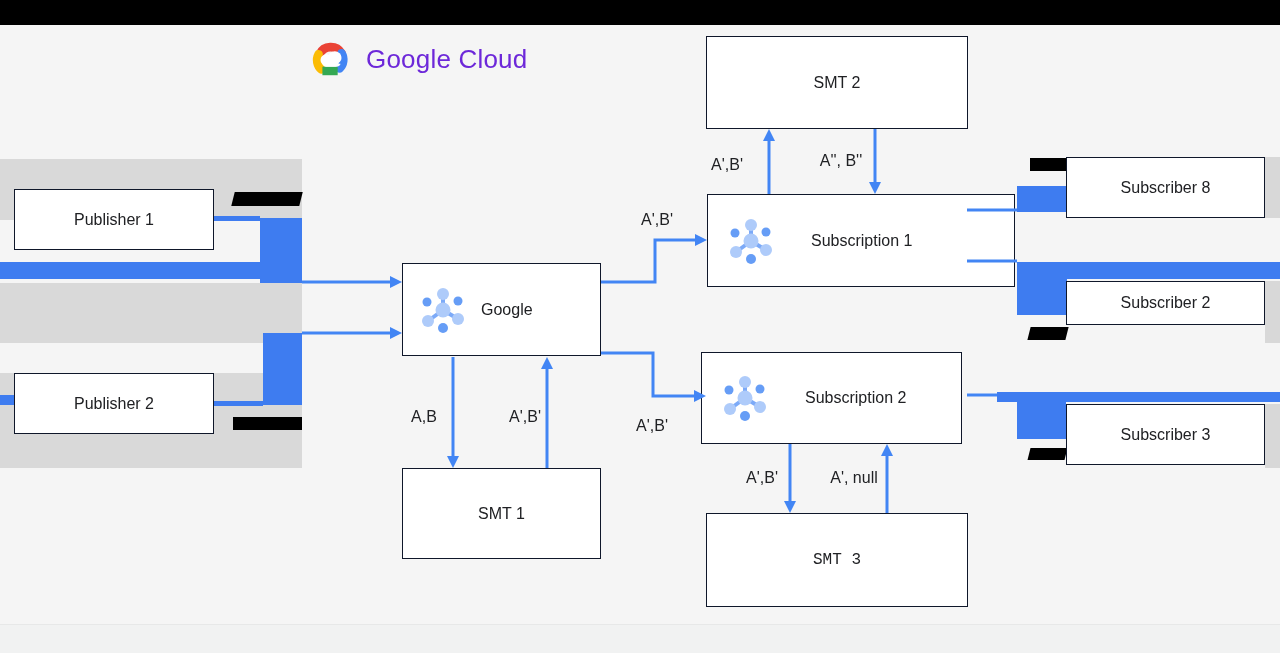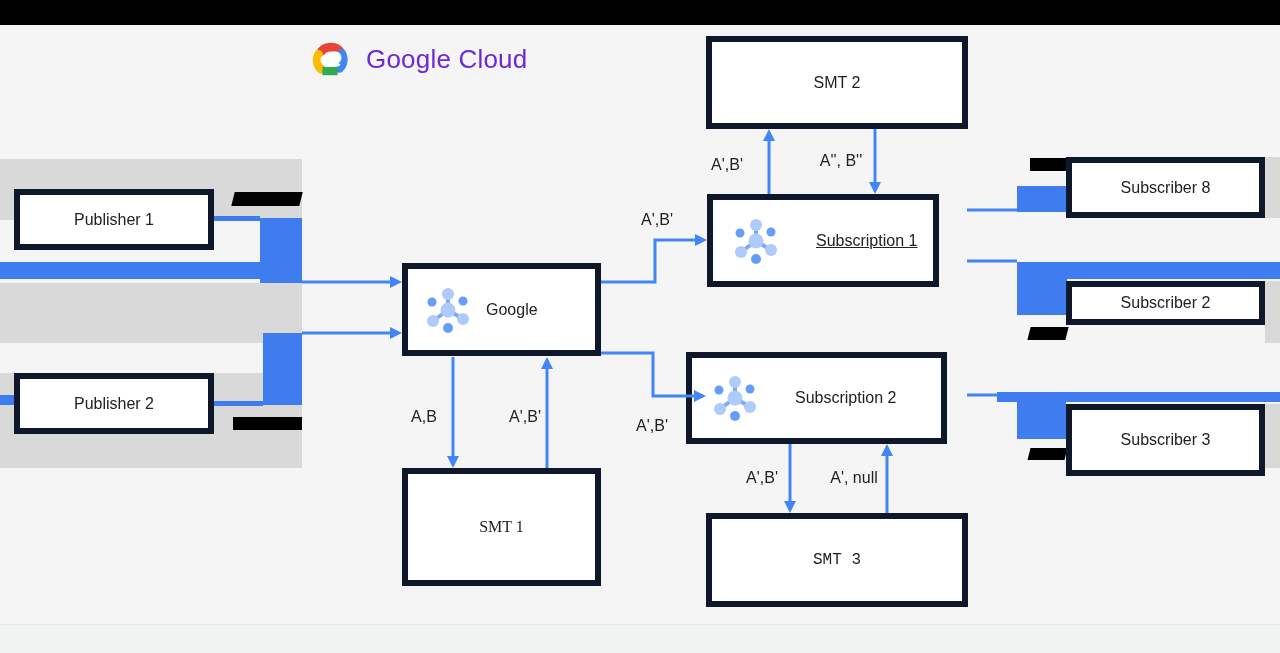--- a/index.html
+++ b/index.html
@@ -9,21 +9,21 @@
   }
   .abs{position:absolute;}
   .topbar{left:0;top:0;width:1280px;height:25px;background:#000;}
   .bottombar{left:0;top:624px;width:1280px;height:29px;background:#f1f2f2;border-top:1px solid #e7e8e8;box-sizing:border-box;}
   .grayband{background:#d9d9d9;}
   .graystrip{background:#d8d8d8;}
   .blue{background:#3e7cf0;}
   .blackbar{background:#000;}
   .skew{transform:skewX(-14deg);}
   .node{
-    background:#ffffff;border:6px solid #0f172a;box-sizing:border-box;
+    background:#ffffff;border:1px solid #0f172a;box-sizing:border-box;
     display:flex;align-items:center;justify-content:center;
     font-size:16px;color:#202124;
   }
   .node.iconleft{justify-content:flex-start;padding-left:17px;}
   .node .icon{flex:0 0 auto;margin-right:15px;}
   .node .icon.subgap{margin-right:37px;margin-left:3px;}
   .flowlabel{
     position:absolute;width:90px;margin-left:-45px;text-align:center;
     font-size:16px;color:#202124;white-space:nowrap;
   }
@@ -83,45 +83,45 @@
       <circle cx="23" cy="7" r="6" fill="#aecbfa"></circle>
       <circle cx="8" cy="34" r="6" fill="#aecbfa"></circle>
       <circle cx="38" cy="32" r="6" fill="#aecbfa"></circle>
       <circle cx="23" cy="41" r="5" fill="#669df6"></circle>
       <circle cx="7" cy="15" r="4.5" fill="#669df6"></circle>
       <circle cx="38" cy="14" r="4.5" fill="#669df6"></circle>
     </svg>
     <span>Google</span>
   </div>
 
-  <div class="abs node" style="left:402px;top:468px;width:199px;height:118px;font-family:Liberation Serif, serif;">
+  <div class="abs node" style="left:402px;top:468px;width:199px;height:91px;">
     <span>SMT 1</span>
   </div>
 
   <div class="abs node" style="left:706px;top:36px;width:262px;height:93px;">
     <span>SMT 2</span>
   </div>
 
-  <div class="abs node iconleft" style="left:707px;top:194px;width:232px;height:93px;text-decoration:underline;">
+  <div class="abs node iconleft" style="left:707px;top:194px;width:308px;height:93px;">
     <svg class="icon subgap" width="46" height="46" viewBox="0 0 46 46">
       <line x1="23" y1="23" x2="23" y2="7" stroke="#7caaf8" stroke-width="4"></line>
       <line x1="23" y1="23" x2="8" y2="34" stroke="#7caaf8" stroke-width="4"></line>
       <line x1="23" y1="23" x2="38" y2="32" stroke="#7caaf8" stroke-width="4"></line>
       <circle cx="23" cy="23" r="7.5" fill="#aecbfa"></circle>
       <circle cx="23" cy="7" r="6" fill="#aecbfa"></circle>
       <circle cx="8" cy="34" r="6" fill="#aecbfa"></circle>
       <circle cx="38" cy="32" r="6" fill="#aecbfa"></circle>
       <circle cx="23" cy="41" r="5" fill="#669df6"></circle>
       <circle cx="7" cy="15" r="4.5" fill="#669df6"></circle>
       <circle cx="38" cy="14" r="4.5" fill="#669df6"></circle>
     </svg>
     <span>Subscription 1</span>
   </div>
 
-  <div class="abs node iconleft" style="left:686px;top:352px;width:261px;height:92px;">
+  <div class="abs node iconleft" style="left:701px;top:352px;width:261px;height:92px;">
     <svg class="icon subgap" width="46" height="46" viewBox="0 0 46 46">
       <line x1="23" y1="23" x2="23" y2="7" stroke="#7caaf8" stroke-width="4"></line>
       <line x1="23" y1="23" x2="8" y2="34" stroke="#7caaf8" stroke-width="4"></line>
       <line x1="23" y1="23" x2="38" y2="32" stroke="#7caaf8" stroke-width="4"></line>
       <circle cx="23" cy="23" r="7.5" fill="#aecbfa"></circle>
       <circle cx="23" cy="7" r="6" fill="#aecbfa"></circle>
       <circle cx="8" cy="34" r="6" fill="#aecbfa"></circle>
       <circle cx="38" cy="32" r="6" fill="#aecbfa"></circle>
       <circle cx="23" cy="41" r="5" fill="#669df6"></circle>
       <circle cx="7" cy="15" r="4.5" fill="#669df6"></circle>
@@ -147,21 +147,21 @@
   <div class="abs graystrip" style="left:1265px;top:157px;width:15px;height:61px;"></div>
   <div class="abs graystrip" style="left:1265px;top:281px;width:15px;height:62px;"></div>
   <div class="abs graystrip" style="left:1265px;top:404px;width:15px;height:64px;"></div>
 
   <div class="abs node" style="left:1066px;top:157px;width:199px;height:61px;">
     <span>Subscriber 8</span>
   </div>
   <div class="abs node" style="left:1066px;top:281px;width:199px;height:44px;">
     <span>Subscriber 2</span>
   </div>
-  <div class="abs node" style="left:1066px;top:404px;width:199px;height:72px;">
+  <div class="abs node" style="left:1066px;top:404px;width:199px;height:61px;">
     <span>Subscriber 3</span>
   </div>
 
   <svg class="overlay" width="1280" height="653" viewBox="0 0 1280 653">
     <defs>
       <marker id="ah" markerUnits="userSpaceOnUse" markerWidth="12" markerHeight="12" refX="2" refY="6" orient="auto">
         <path d="M0,0 L12,6 L0,12 Z" fill="#4285f4"></path>
       </marker>
     </defs>
     <g stroke="#4285f4" stroke-width="3" fill="none">

